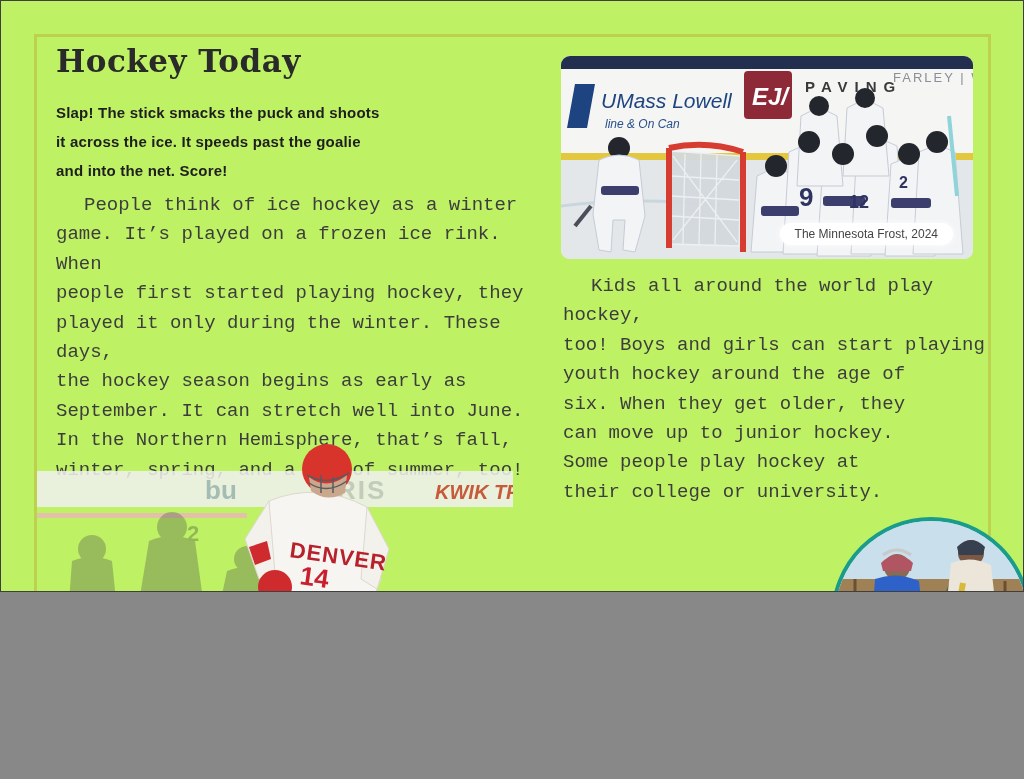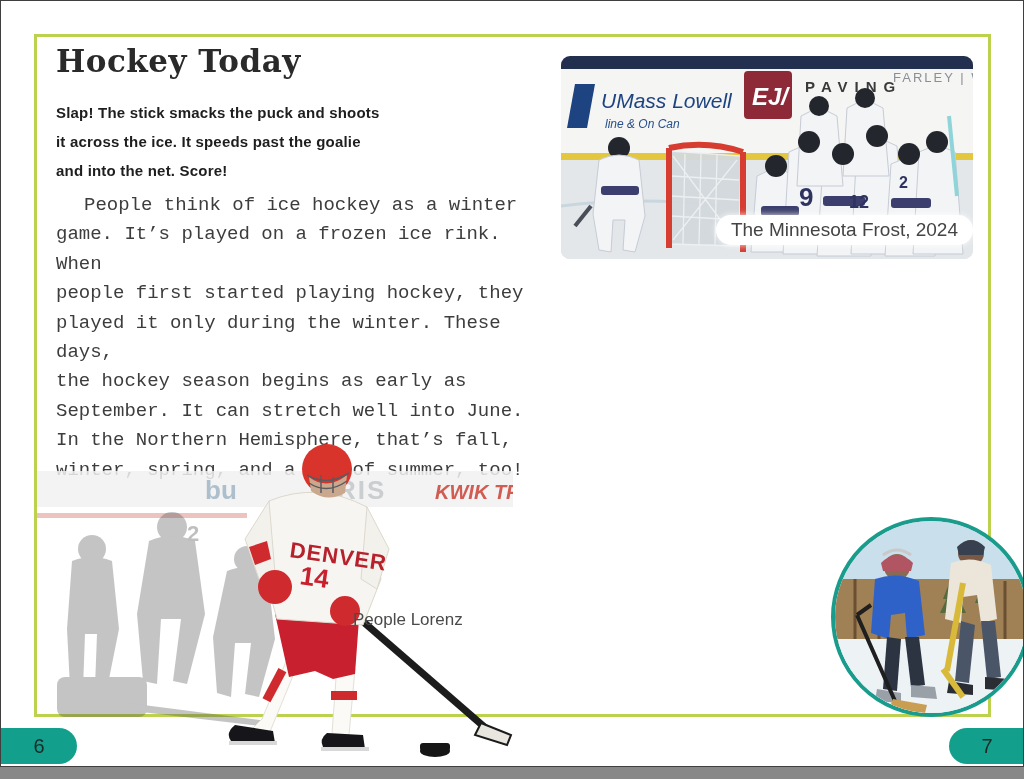--- a/index.html
+++ b/index.html
@@ -1,17 +1,17 @@
 <!DOCTYPE html>
 <html><head>
 <meta charset="utf-8">
 <style>
   html,body{margin:0;padding:0;background:#888;}
   .page{
-    position:relative;width:1024px;height:767px;background:#ffffff;
+    position:relative;width:1024px;height:592px;background:#bef264;
     overflow:hidden;border:1px solid #3f3f3f;box-sizing:border-box;
     font-family:"Liberation Sans","DejaVu Sans",sans-serif;
   }
   .frame{
     position:absolute;left:33px;top:33px;width:951px;height:677px;
     border:3px solid #bcd14e;z-index:1;
   }
   .title{
     position:absolute;left:55px;top:42px;margin:0;z-index:2;
     font-family:"DejaVu Serif","Liberation Serif",serif;
@@ -26,22 +26,22 @@
     font-size:19px;color:#3d3d3d;line-height:29.4px;white-space:pre-line;margin:0;font-family:Liberation Mono, monospace;
   }
   .left-body{position:absolute;left:55px;top:190px;width:470px;z-index:2;text-indent:28px;}
   .right-col{position:absolute;left:562px;top:271px;width:430px;z-index:2;}
   .indent{text-indent:28px;}
   .team-photo{
     position:absolute;left:560px;top:55px;width:412px;height:203px;
     border-radius:9px;overflow:hidden;z-index:2;background:#e8eaec;
   }
   .photo-caption-pill{
-    position:absolute;right:0;bottom:14px;background:#ffffff;
-    border-radius:15px;padding:4px 15px;font-size:19px;color:#444;
+    position:absolute;right:20px;bottom:14px;background:#ffffff;
+    border-radius:15px;padding:4px 15px;font-size:12px;color:#444;
     box-shadow:0 0 6px rgba(255,255,255,.9);white-space:nowrap;
   }
   .player-photo{position:absolute;left:36px;top:428px;width:476px;height:334px;z-index:3;}
   .player-caption{position:absolute;left:352px;top:609px;font-size:17px;color:#4a4a4a;z-index:4;}
   .circle-photo{
     position:absolute;left:830px;top:516px;width:192px;height:192px;
     border-radius:50%;border:4px solid #199c8b;overflow:hidden;z-index:3;background:#c9dfeb;
   }
   .page-tab{
     position:absolute;top:727px;width:76px;height:36px;background:#12a08d;z-index:4;
@@ -201,20 +201,27 @@
         <circle cx="58" cy="92" r="11" fill="#23262d"></circle>
         <path d="M38,104 Q58,94 78,104 L84,160 L74,196 L62,194 L64,164 L52,164 L50,196 L38,194 L32,158 Z" fill="#f3f4f6" stroke="#c6cbd5"></path>
         <rect x="40" y="130" width="38" height="9" rx="3" fill="#3c3f6d"></rect>
         <path d="M30,150 L14,170" stroke="#4a4e58" stroke-width="4"></path>
       </g>
     </svg>
     <div class="photo-caption-pill">The Minnesota Frost, 2024</div>
   </div>
 
   <div class="right-col">
+    <p class="body-text indent">Kids all around the world play hockey,
+too! Boys and girls can start playing
+youth hockey around the age of
+six. When they get older, they
+can move up to junior hockey.
+Some people play hockey at
+their college or university.</p>
   </div>
 
   <div class="circle-photo">
     <svg width="192" height="192" viewBox="0 0 192 192">
       <rect x="0" y="0" width="192" height="192" fill="#c9dfeb"></rect>
       <rect x="0" y="58" width="192" height="66" fill="#a08055"></rect>
       <g fill="#57693f">
         <path d="M118,52 L128,78 L108,78 Z"></path>
           <path d="M118,64 L131,92 L105,92 Z"></path>
         <path d="M150,56 L160,82 L140,82 Z"></path>

